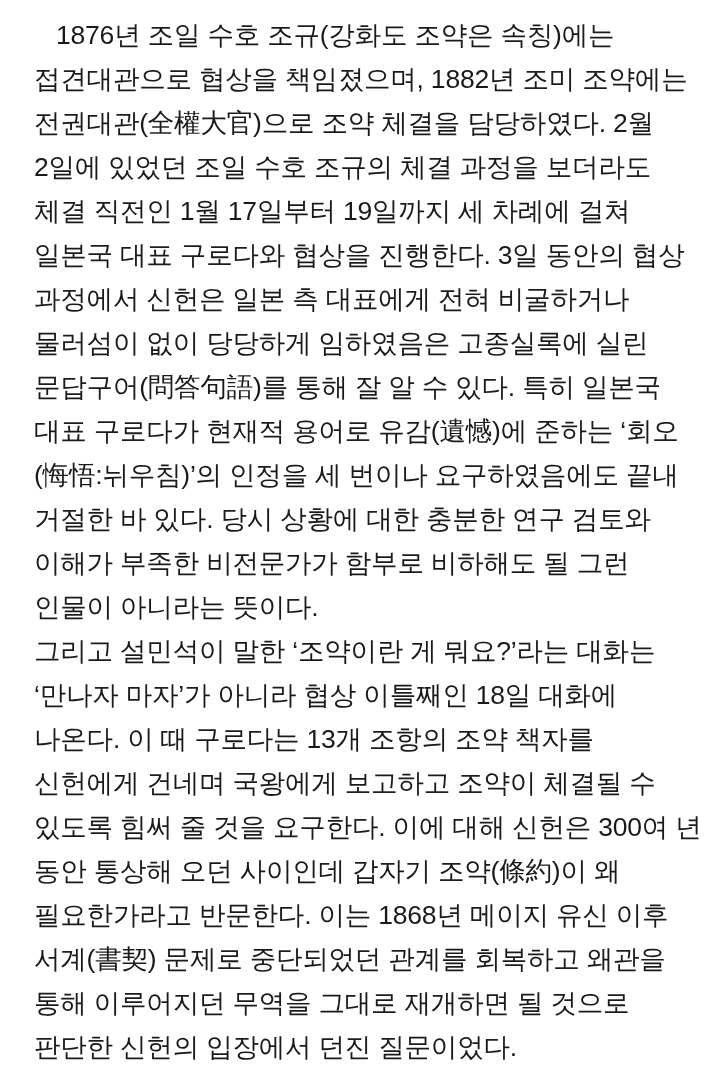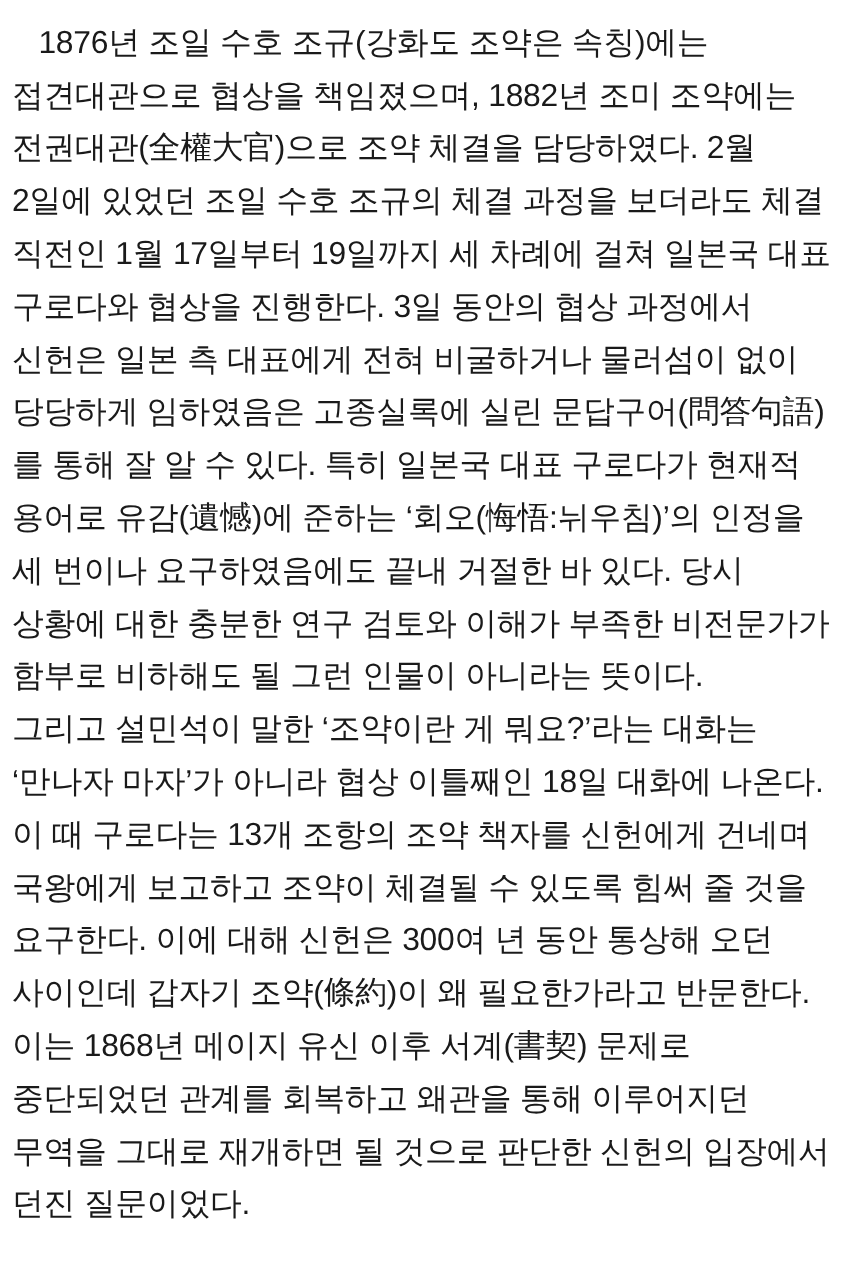--- a/index.html
+++ b/index.html
@@ -10,21 +10,21 @@
   body {
     width: 720px;
     height: 1071px;
     overflow: hidden;
     font-family: "Liberation Sans", "DejaVu Sans", sans-serif;
   }
   .page {
     box-sizing: border-box;
     width: 720px;
     height: 1071px;
-    padding: 14px 18px 0 10px;
+    padding: 14px 18px 0 34px;
     background: #ffffff;
   }
   .article {
     color: #1a1a1a;
     font-size: 26.5px;
     line-height: 1.66;
     letter-spacing: -0.2px;
     word-break: keep-all;
   }
   .para {

